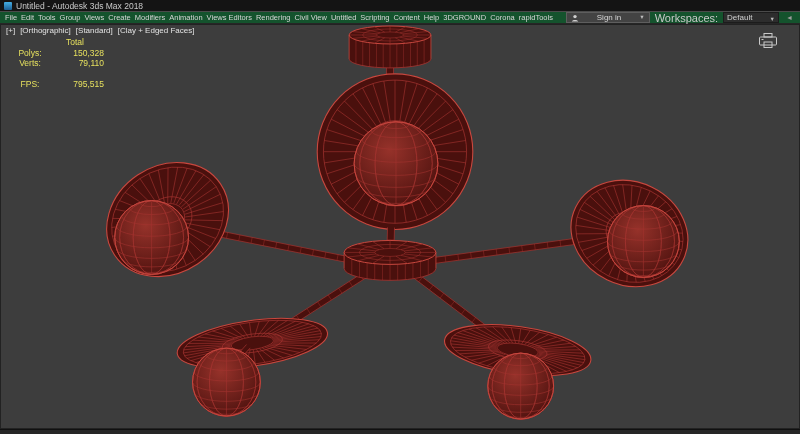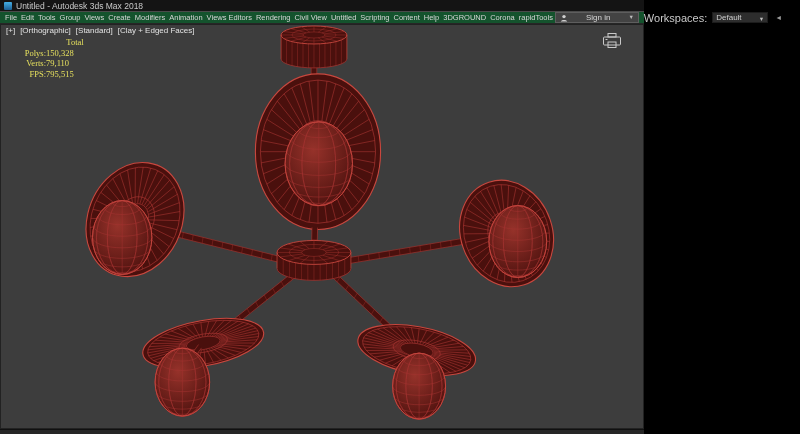--- a/index.html
+++ b/index.html
@@ -1,18 +1,18 @@
 <!DOCTYPE html>
 <html><head>
 <meta charset="utf-8">
 <style>
   *{margin:0;padding:0;box-sizing:border-box}
   html,body{width:800px;height:434px;overflow:hidden}
   body{font-family:"Liberation Sans",sans-serif;background:#000}
-  .window{width:644px;height:434px;display:flex;flex-direction:column;background:#1a1a1a}
+  .window{width:800px;height:434px;display:flex;flex-direction:column;background:#1a1a1a}
 
   
   .titlebar{height:11px;background:#141414;display:flex;align-items:center;gap:4px;padding:0 4px;flex:0 0 auto}
   .appicon{width:8px;height:8px;border-radius:1px;background:linear-gradient(#45b0e6,#1c5e93);flex:0 0 auto}
   .title{font-size:8.5px;color:#c9c9c9;white-space:nowrap}
 
   
   .menubar{height:13px;background:#14532d;border-top:1px solid #4a4a4a;border-bottom:1px solid #262626;display:flex;align-items:center;flex:0 0 auto;padding:0 3px}
   .menu-items{display:flex;align-items:center;height:100%}
   .mi{font-size:7.5px;color:#d6d6d6;padding:0 2px;height:100%;display:flex;align-items:center;white-space:nowrap;cursor:default}
@@ -23,24 +23,24 @@
   .wsselect{display:flex;align-items:flex-end;justify-content:space-between;width:56px;height:11px;background:#2d2d2d;border:1px solid #1c1c1c;font-size:8px;color:#d0d0d0;padding:0 3px;white-space:nowrap}
   .collapse{font-size:7px;color:#9c9c9c;padding:0 2px}
 
   
   .viewport{position:relative;flex:1;overflow:hidden;border:1px solid #222;background:#3d3d3d}
   #scene{display:block;width:100%;height:100%}
   .vplabels{position:absolute;top:1px;left:5px;display:flex;gap:5px}
   .vpl{font-size:8px;color:#e3e3e3;white-space:nowrap;cursor:default}
   .stats{position:absolute;left:13px;top:12px;font-size:8.5px;line-height:10.5px}
   .srow{display:grid;grid-template-columns:32px 58px}
-  .sl{text-align:right}
-  .sv{}
+  .sl{text-align:center}
+  .sv{text-align:right}
   .sv.total{text-align:center}
-  .srow.fps{margin-top:0}
+  .srow.fps{margin-top:10px}
   .cornericon{position:absolute;top:7px;right:21px;line-height:0}
 
   
   .statusbar{height:5px;background:#262626;border-top:1px solid #101010;flex:0 0 auto}
 </style>
 </head>
 <body>
 
 <div class="window">
 
@@ -573,21 +573,21 @@
         </g>
       </svg>
 
     <div class="vplabels">
         <span class="vpl">[+]</span>
         <span class="vpl">[Orthographic]</span>
         <span class="vpl">[Standard]</span>
         <span class="vpl">[Clay + Edged Faces]</span>
       </div>
 
-    <div class="stats" style="color: rgb(230, 224, 94); font-family: Liberation Serif, serif;">
+    <div class="stats" style="color: rgb(230, 224, 94);">
       <div class="srow">
         <span class="sl"></span>
         <span class="sv total">Total</span>
       </div>
       <div class="srow">
         <span class="sl">Polys:</span>
         <span class="sv">150,328</span>
       </div>
       <div class="srow">
         <span class="sl">Verts:</span>

